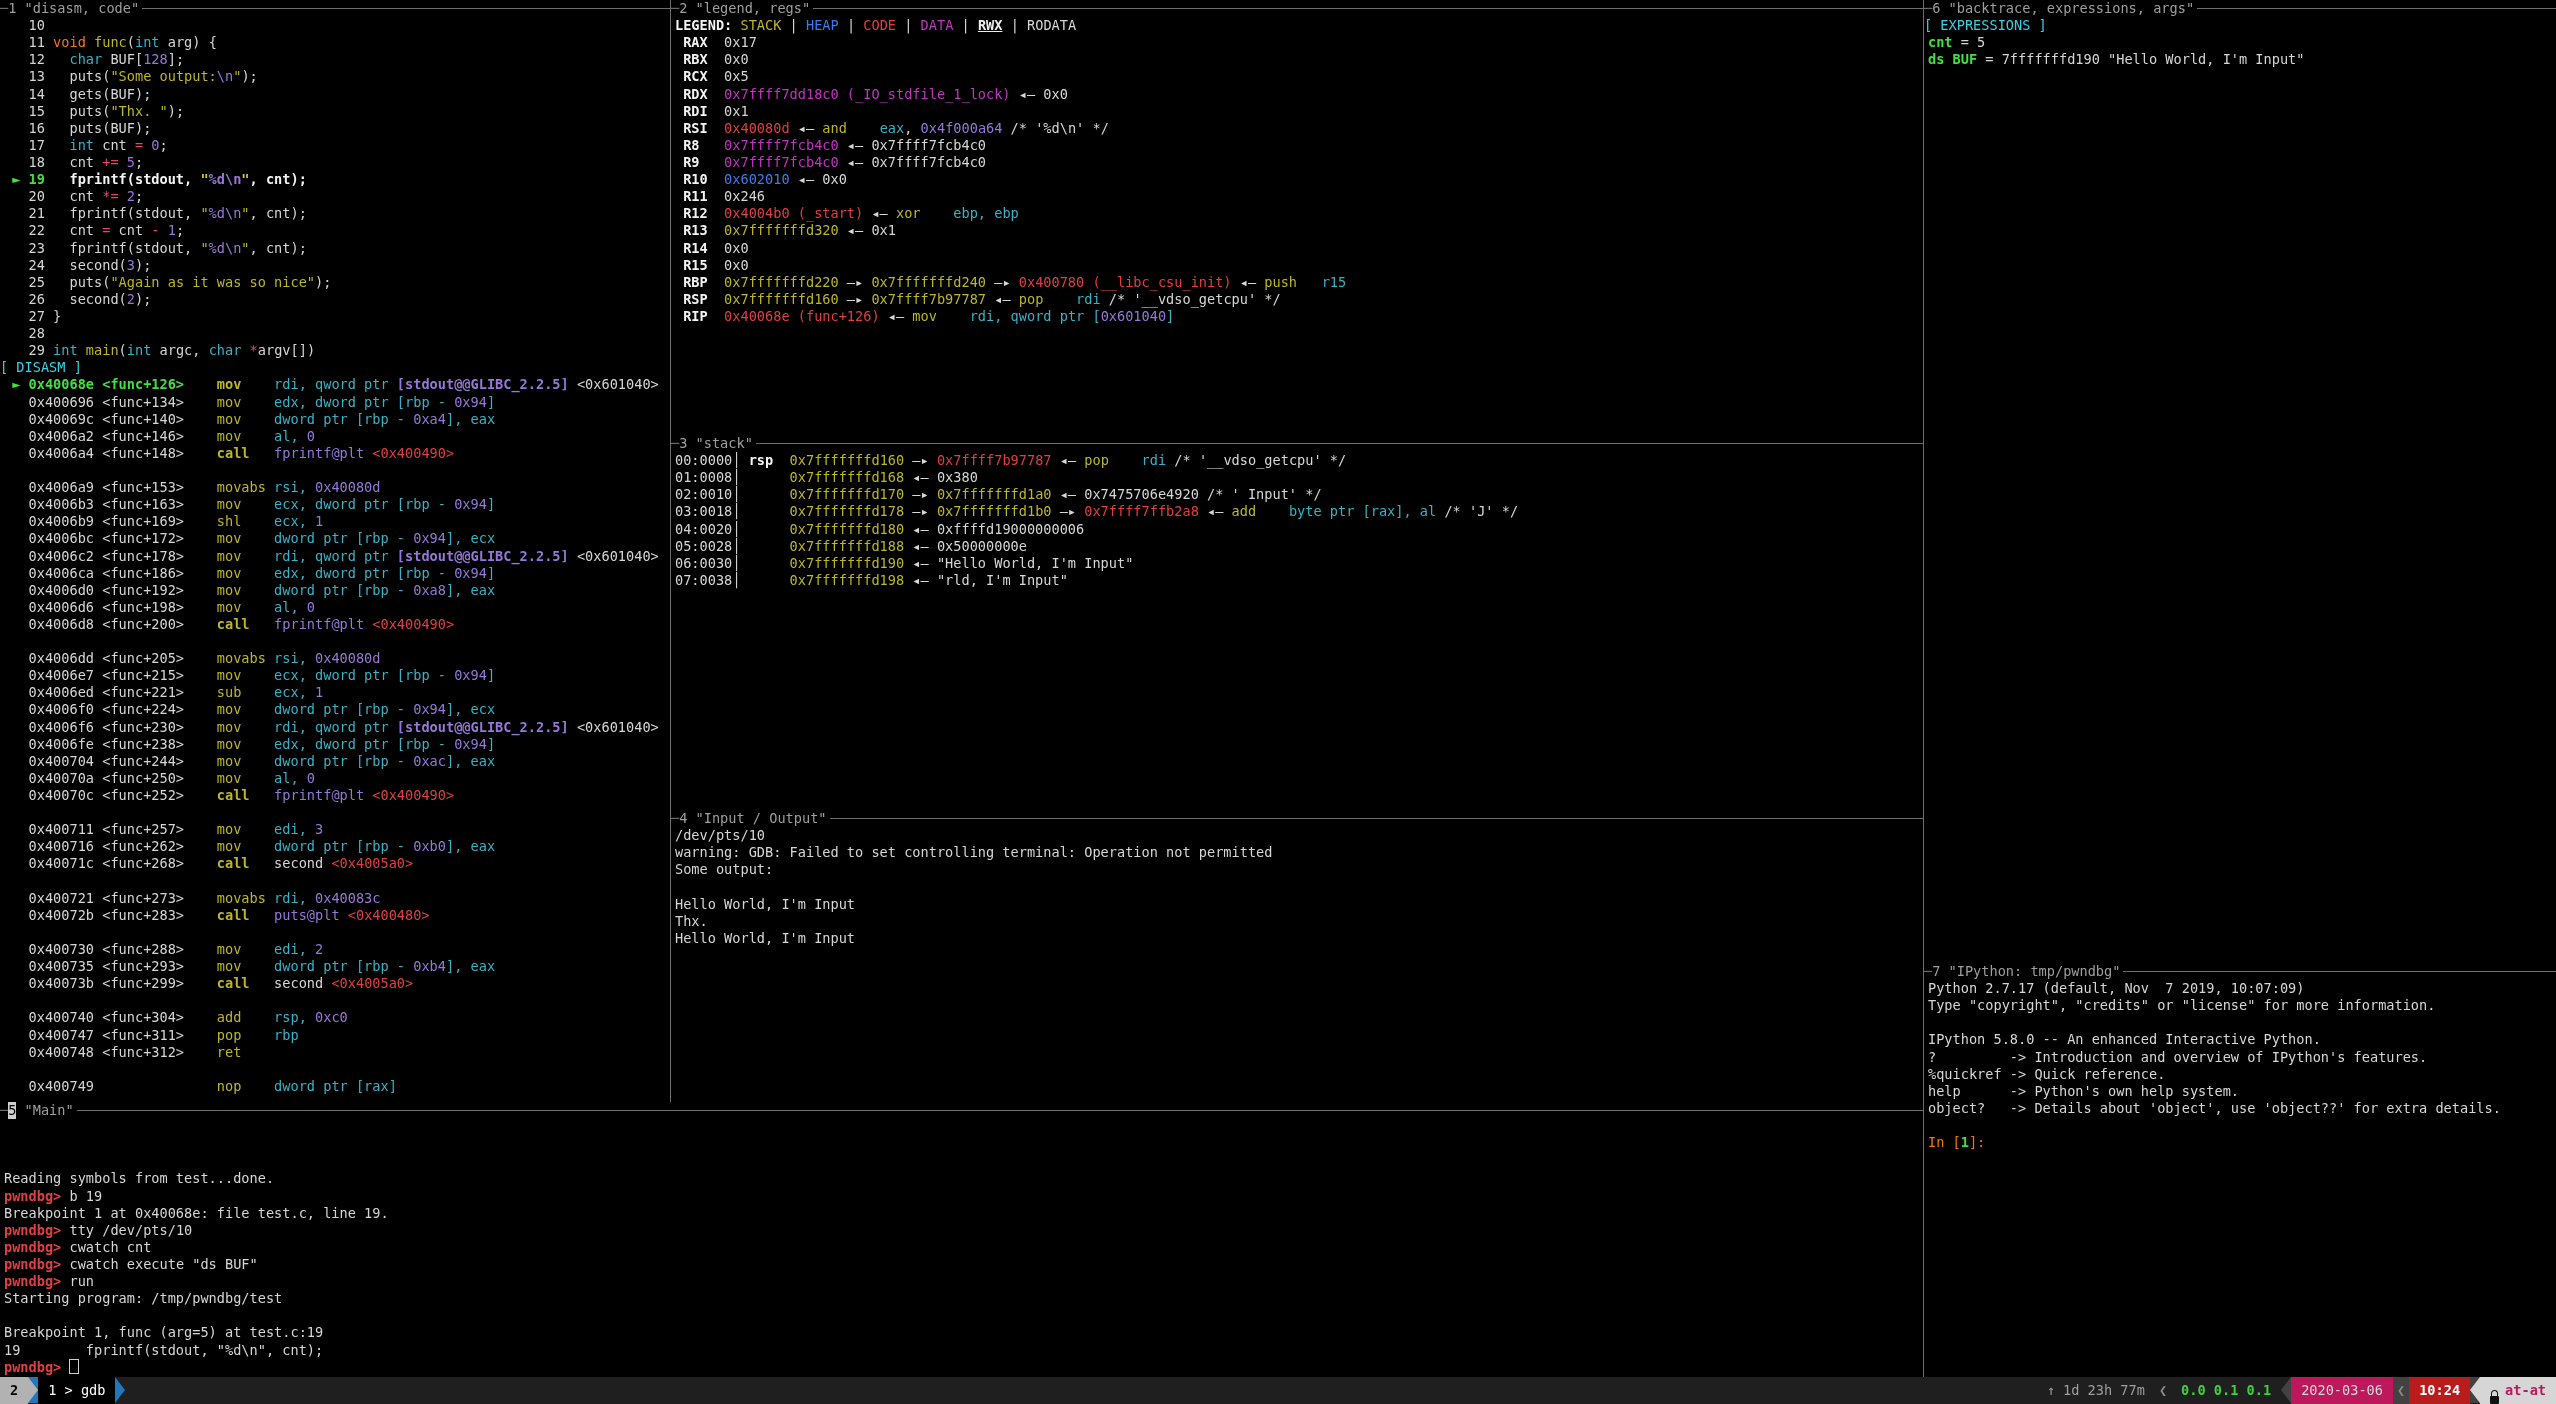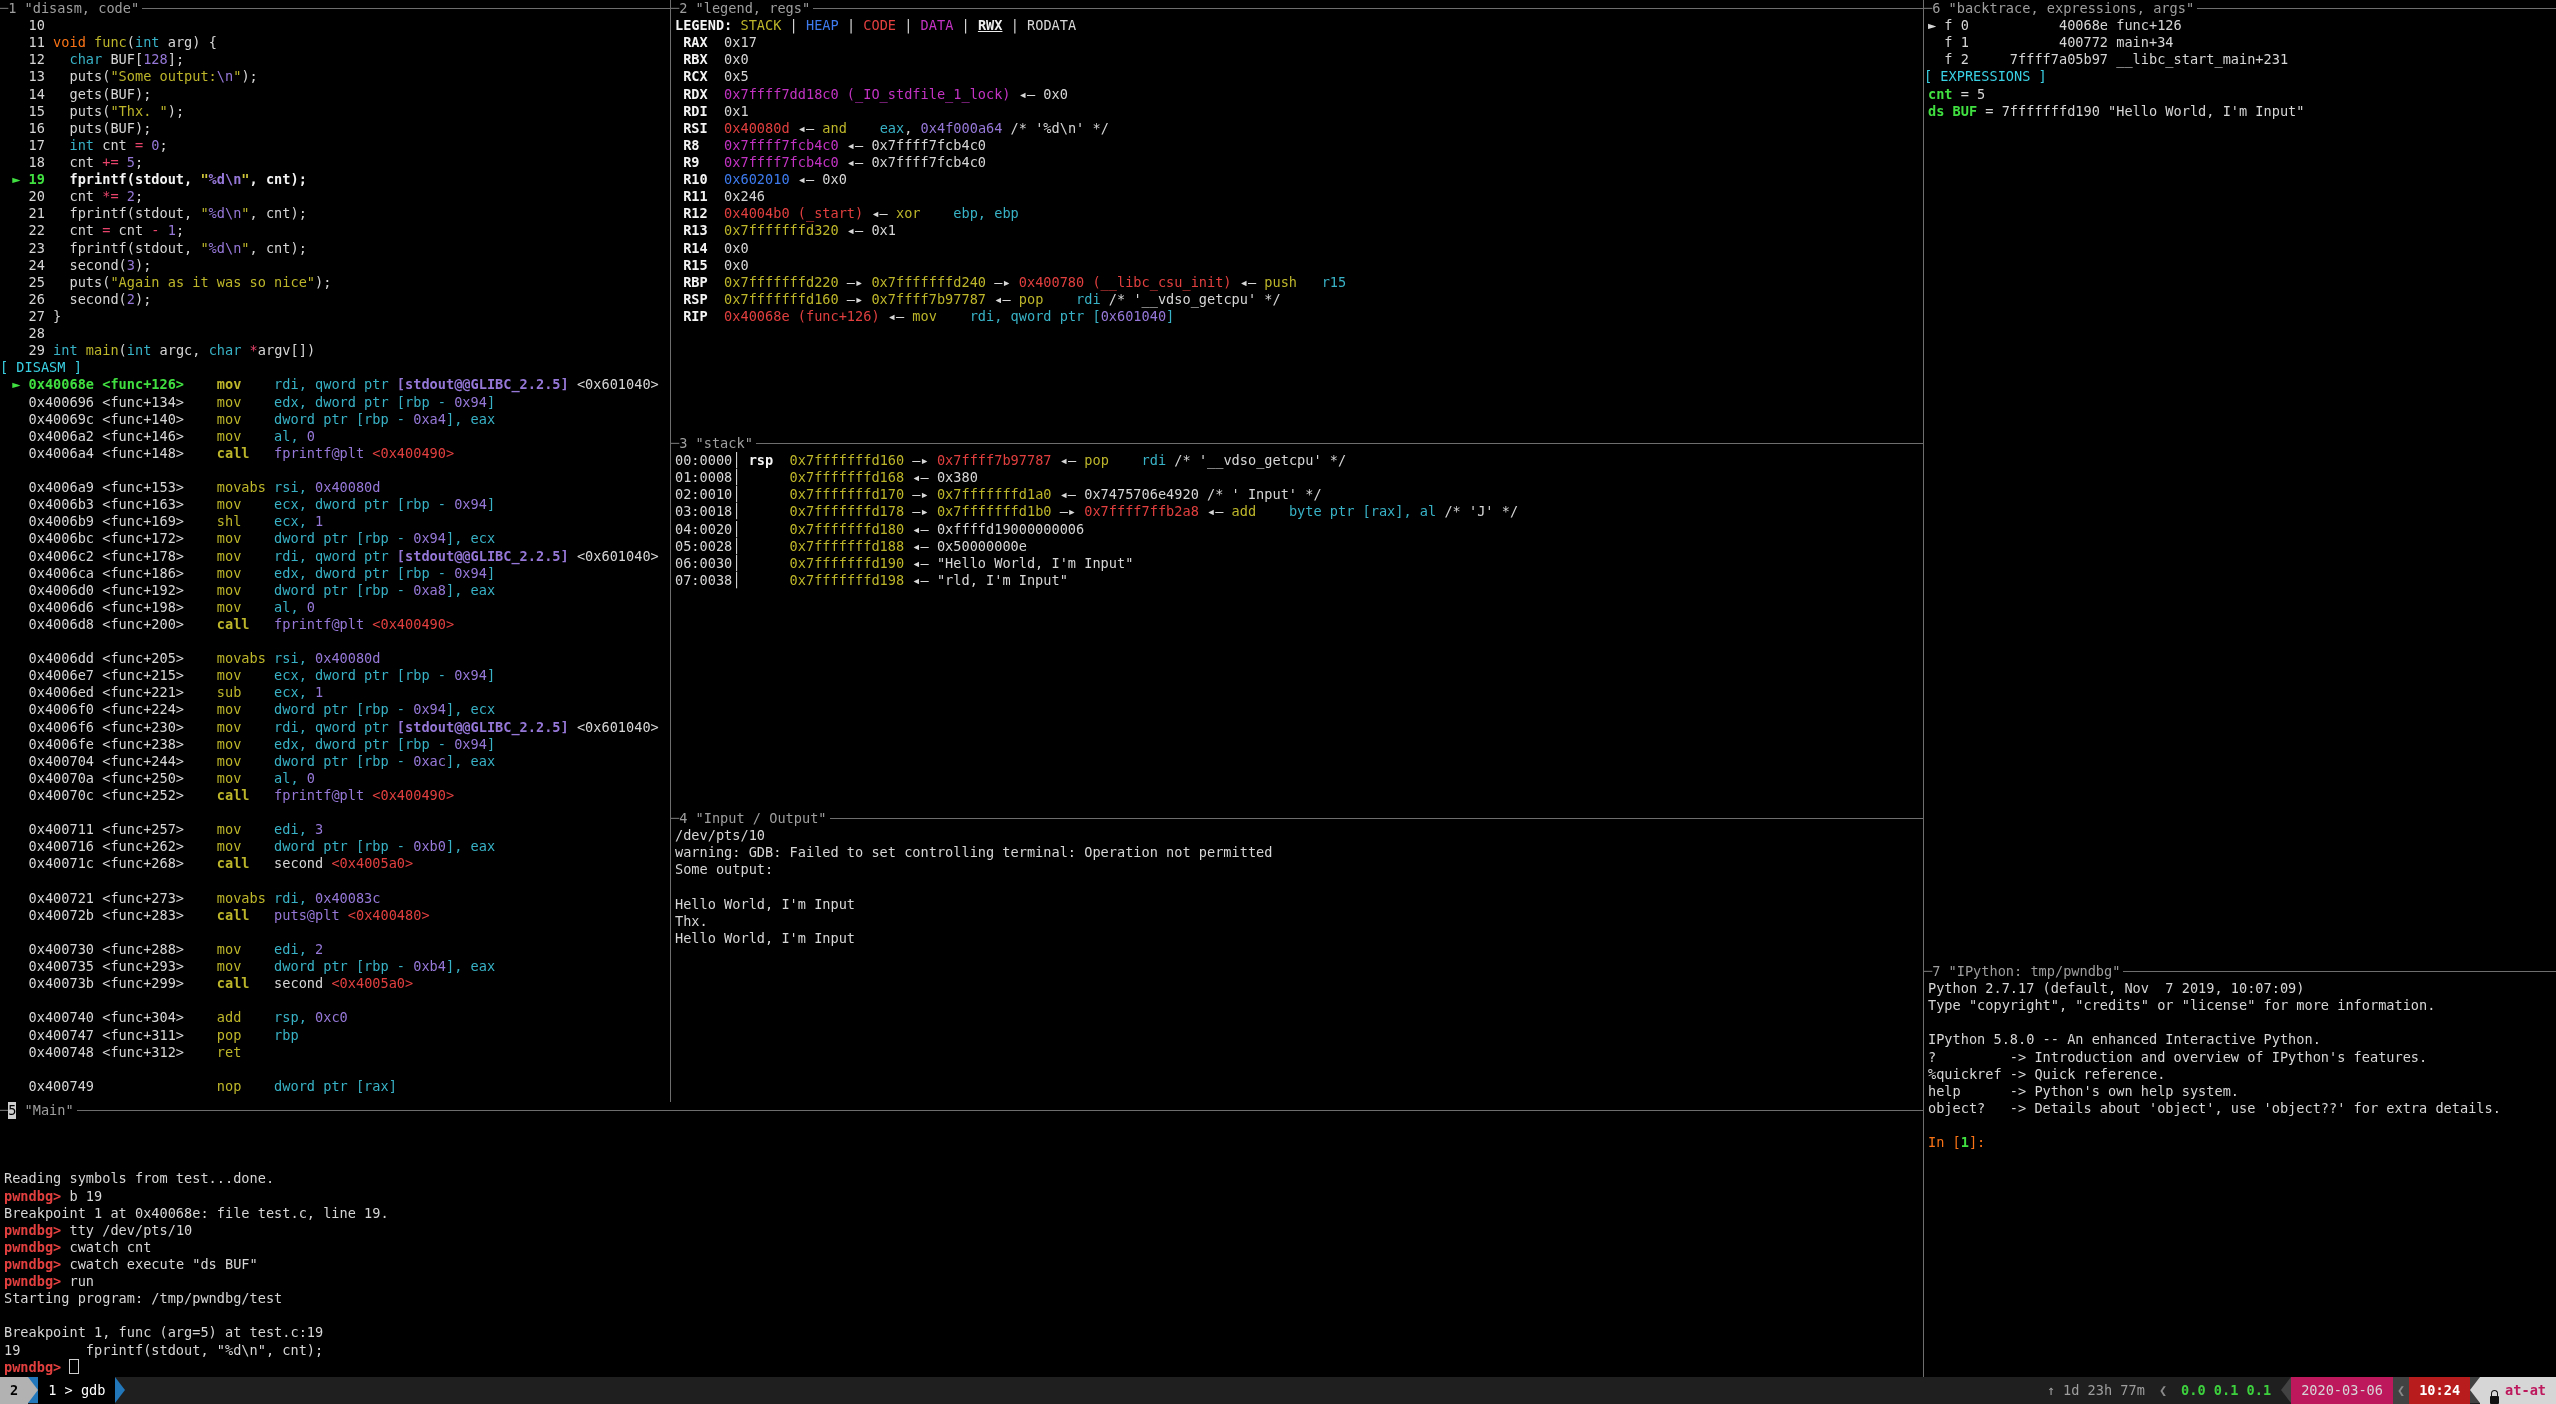--- a/index.html
+++ b/index.html
@@ -84,21 +84,20 @@
     <pre class="body"><div class="row"><span class="c-w">/dev/pts/10</span></div><div class="row"><span class="c-w">warning: GDB: Failed to set controlling terminal: Operation not permitted</span></div><div class="row"><span class="c-w">Some output:</span></div><div class="row"></div><div class="row"><span class="c-w">Hello World, I'm Input</span></div><div class="row"><span class="c-w">Thx. </span></div><div class="row"><span class="c-w">Hello World, I'm Input</span></div></pre>
   </div>
 
   <div class="pane" style="left:0;top:1102px;width:1923px;height:275px;">
     <div class="ptitle"><span class="pnum rev">5</span><span> "Main"</span><span class="tfill"></span></div>
     <pre class="body"><div class="row"></div><div class="row"></div><div class="row"></div><div class="row"><span class="c-w">Reading symbols from test...done.</span></div><div class="row"><span class="c-R">pwndbg&gt; </span><span class="c-w">b 19</span></div><div class="row"><span class="c-w">Breakpoint 1 at 0x40068e: file test.c, line 19.</span></div><div class="row"><span class="c-R">pwndbg&gt; </span><span class="c-w">tty /dev/pts/10</span></div><div class="row"><span class="c-R">pwndbg&gt; </span><span class="c-w">cwatch cnt</span></div><div class="row"><span class="c-R">pwndbg&gt; </span><span class="c-w">cwatch execute "ds BUF"</span></div><div class="row"><span class="c-R">pwndbg&gt; </span><span class="c-w">run</span></div><div class="row"><span class="c-w">Starting program: /tmp/pwndbg/test</span></div><div class="row"></div><div class="row"><span class="c-w">Breakpoint 1, func (arg=5) at test.c:19</span></div><div class="row"><span class="c-w">19        fprintf(stdout, "%d\n", cnt);</span></div><div class="row"><span class="c-R">pwndbg&gt; </span><span class="cursor"></span></div></pre>
   </div>
 
   <div class="pane" style="left:1924px;top:0;width:632px;height:963px;">
     <div class="ptitle"><span class="pnum">6</span><span> "backtrace, expressions, args"</span><span class="tfill"></span></div>
-    <pre class="body"><div class="row"><span class="c-w">► f 0           40068e func+126</span></div><div class="row"><span class="c-w">  f 1           400772 main+34</span></div><div class="row"><span class="c-w">  f 2     7ffff7a05b97 __libc_start_main+231</span></div></pre>
     <div class="divider"><span class="tfill"></span><span class="c-C">[ EXPRESSIONS ]</span><span class="tfill"></span></div>
     <pre class="body"><div class="row"><span class="c-G">cnt</span><span class="c-w"> = 5</span></div><div class="row"><span class="c-G">ds BUF</span><span class="c-w"> = 7fffffffd190 "Hello World, I'm Input"</span></div></pre>
   </div>
 
   <div class="pane" style="left:1924px;top:963px;width:632px;height:414px;">
     <div class="ptitle"><span class="pnum">7</span><span> "IPython: tmp/pwndbg"</span><span class="tfill"></span></div>
     <pre class="body"><div class="row"><span class="c-w">Python 2.7.17 (default, Nov  7 2019, 10:07:09)</span></div><div class="row"><span class="c-w">Type "copyright", "credits" or "license" for more information.</span></div><div class="row"></div><div class="row"><span class="c-w">IPython 5.8.0 -- An enhanced Interactive Python.</span></div><div class="row"><span class="c-w">?         -&gt; Introduction and overview of IPython's features.</span></div><div class="row"><span class="c-w">%quickref -&gt; Quick reference.</span></div><div class="row"><span class="c-w">help      -&gt; Python's own help system.</span></div><div class="row"><span class="c-w">object?   -&gt; Details about 'object', use 'object??' for extra details.</span></div><div class="row"></div><div class="row"><span class="c-g">In [</span><span class="c-G">1</span><span class="c-g">]:</span></div></pre>
   </div>
 
   <div class="vline" style="left:670px;top:0;height:1102px;"></div>

